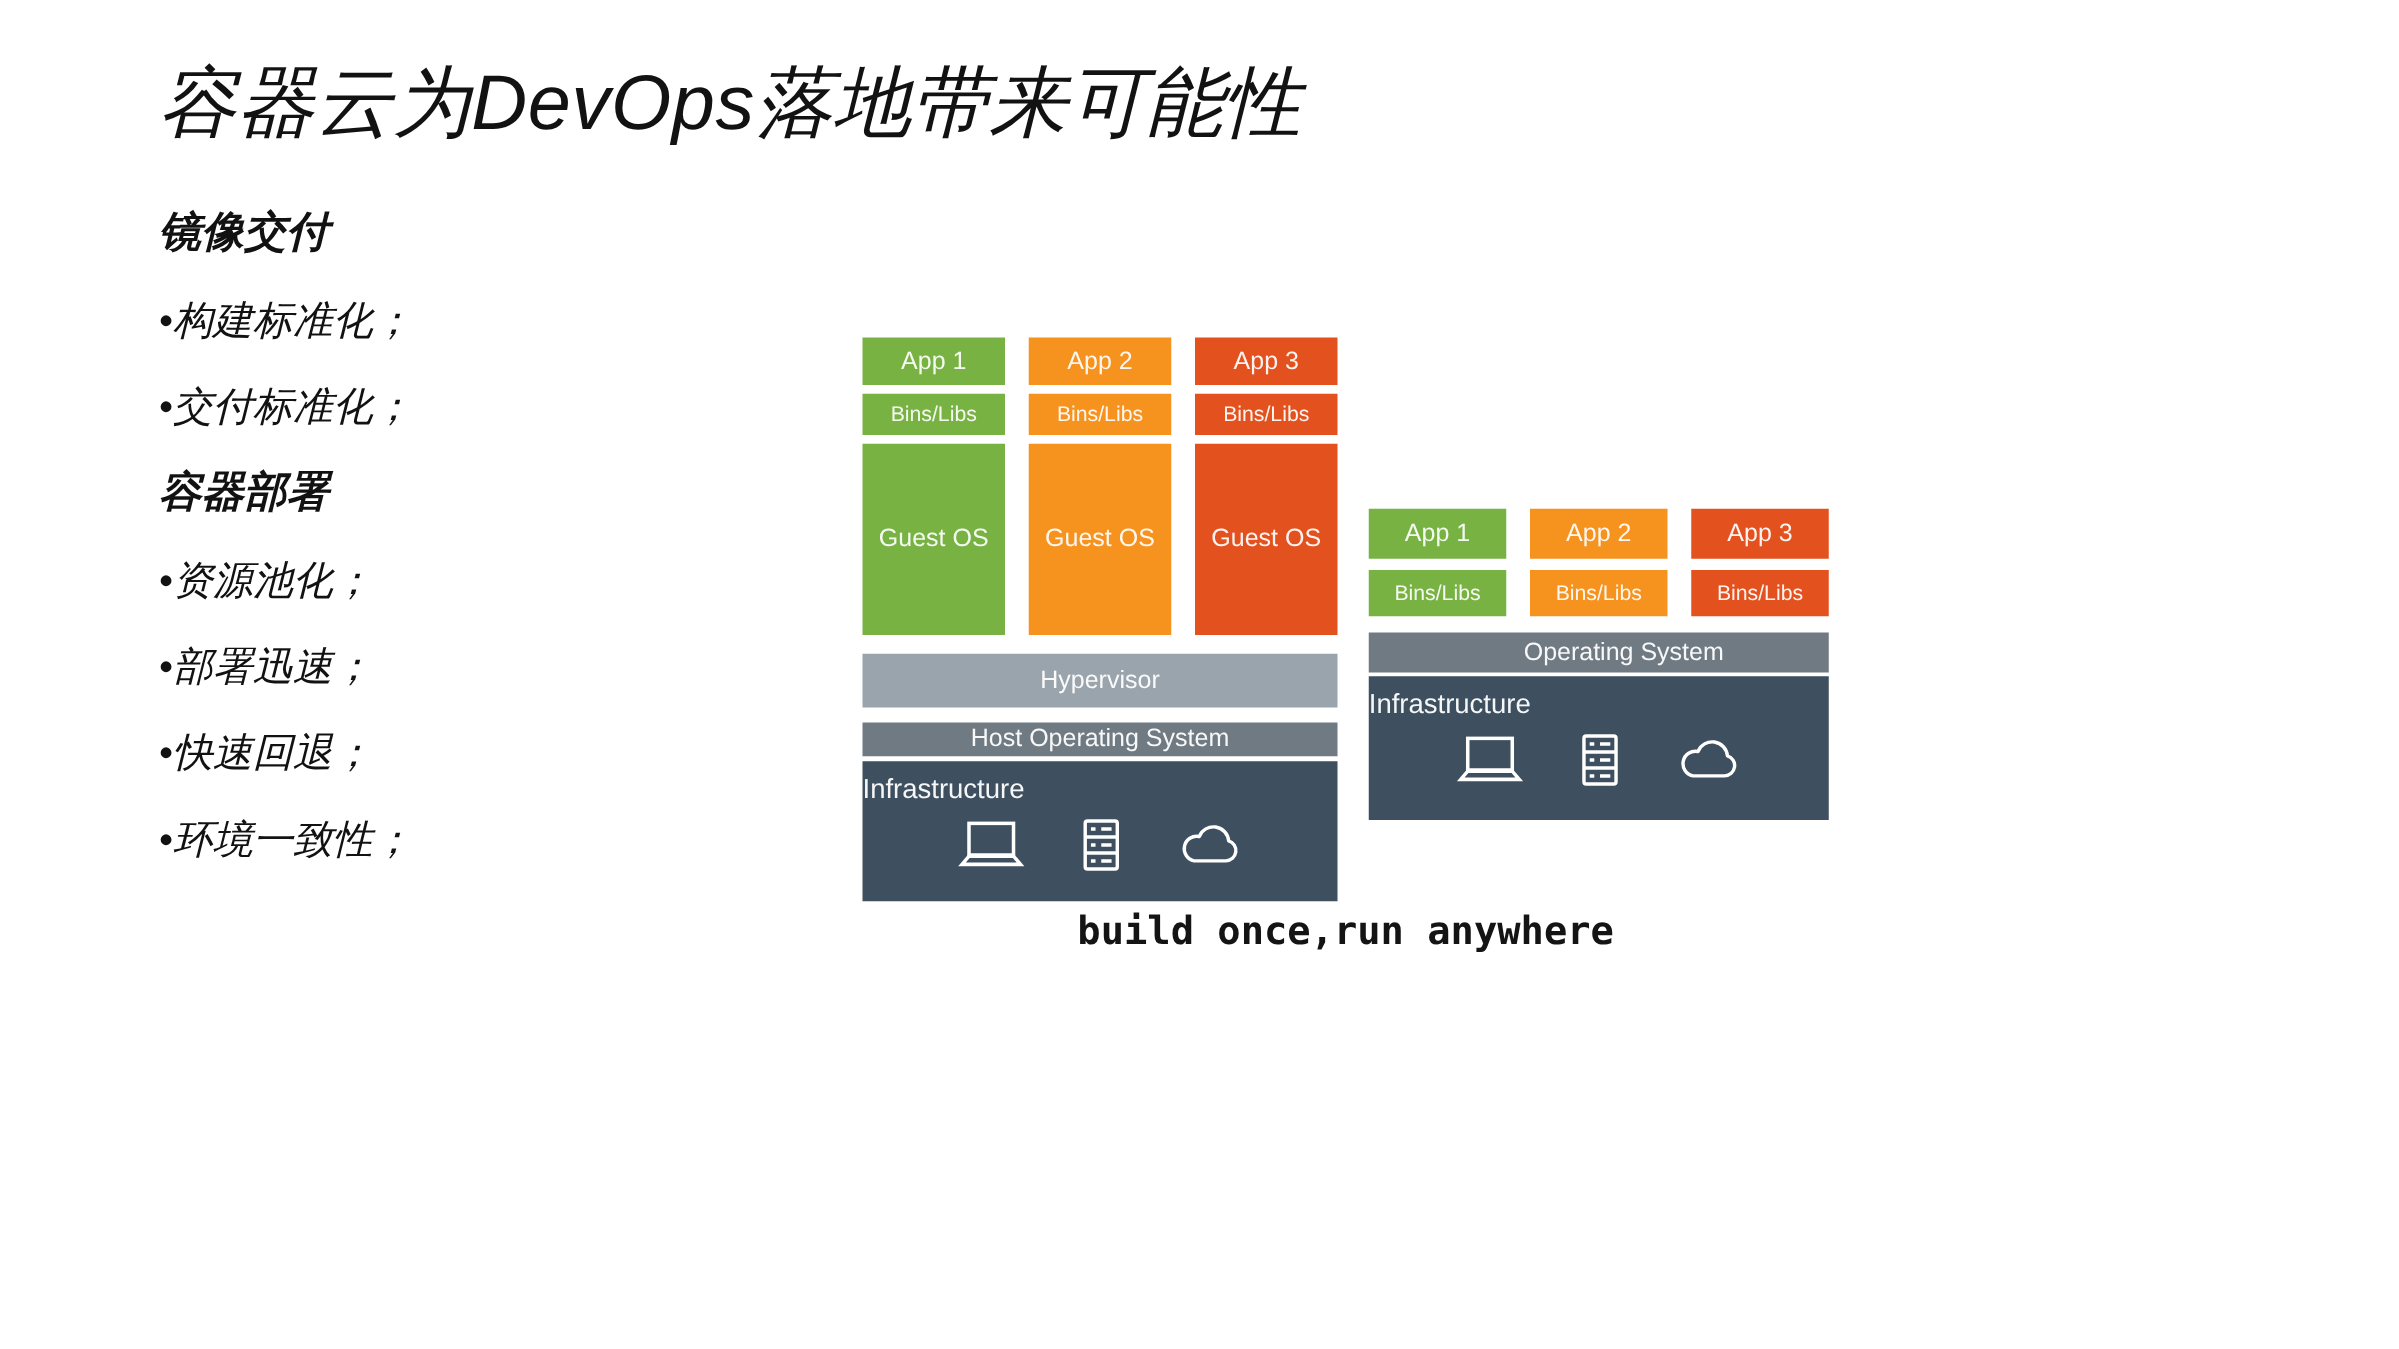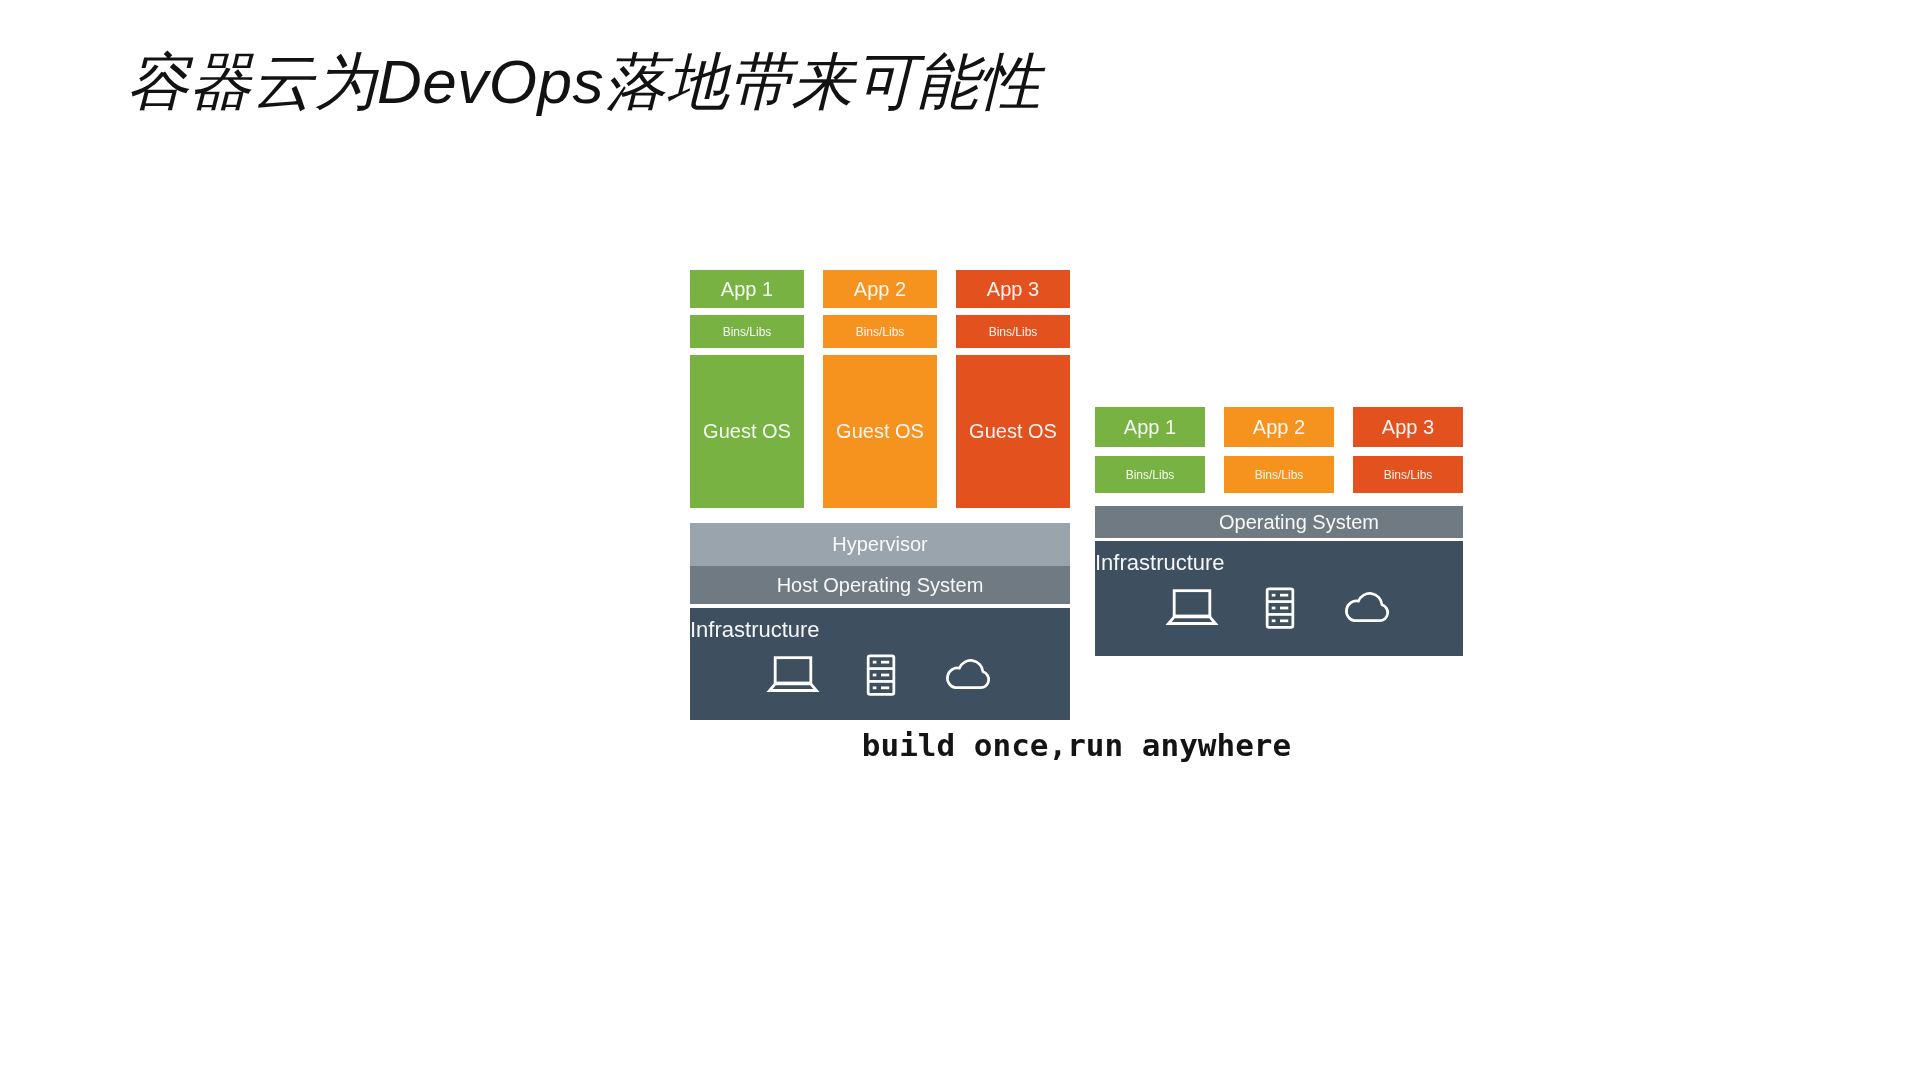--- a/index.html
+++ b/index.html
@@ -32,32 +32,32 @@
   .container-stack { left:1095px; top:407px; width:368px; }
 
   .cols { display:flex; gap:19px; }
   .col { flex:1; display:flex; flex-direction:column; }
 
   .box {
     display:flex; align-items:center; justify-content:center;
     color:rgba(255,255,255,0.93); text-align:center;
   }
   .box-app  { height:38px; margin-bottom:7px; font-size:20px; }
-  .box-bins { height:33px; margin-bottom:7px; font-size:12px; }
+  .box-bins { height:33px; margin-bottom:7px; font-size:17px; }
   .box-guest{ height:153px; font-size:20px; }
 
   .container-stack .box-app  { height:40px; margin-bottom:9px; }
   .container-stack .box-bins { height:37px; margin-bottom:0; }
 
   .bar {
     display:flex; align-items:center; justify-content:center;
     color:rgba(255,255,255,0.95); font-size:20px;
   }
   .hypervisor { margin-top:15px; height:43px; }
-  .host-os    { margin-top:0; height:38px; }
+  .host-os    { margin-top:12px; height:27px; }
   .engine     { margin-top:19px; height:33px; }
   .plain-os   { margin-top:13px; height:32px; }
 
   .infra { margin-top:4px; height:112px; color:#ffffff; }
   .container-stack .infra { height:115px; margin-top:3px; }
   .infra-label { text-align:left; font-size:22px; padding-top:9px; color:rgba(255,255,255,0.95); }
   .infra-icons {
     display:flex; justify-content:center; align-items:center;
     gap:36px; margin-top:9px;
   }
@@ -98,20 +98,30 @@
     <g id="sym-cloud" fill="none" stroke="#ffffff" stroke-width="3" stroke-linejoin="round">
       <path d="M18 36 H46 A9 9 0 0 0 48.5 18.4 A13.5 13.5 0 0 0 22.5 14.5 A10.5 10.5 0 0 0 18 36 Z"></path>
     </g>
   </defs>
 </svg>
 
 <div class="page">
 
   <h1 class="title">容器云为DevOps落地带来可能性</h1>
 
+  <div class="text-col">
+    <div class="heading">镜像交付</div>
+    <div class="bullet">•构建标准化；</div>
+    <div class="bullet">•交付标准化；</div>
+    <div class="heading">容器部署</div>
+    <div class="bullet">•资源池化；</div>
+    <div class="bullet">•部署迅速；</div>
+    <div class="bullet">•快速回退；</div>
+    <div class="bullet">•环境一致性；</div>
+  </div>
 
   <div class="stack vm-stack">
     <div class="cols">
       <div class="col">
         <div class="box box-app" style="background-color: rgb(119, 178, 67);">App 1</div>
         <div class="box box-bins" style="background-color: rgb(119, 178, 67);">Bins/Libs</div>
         <div class="box box-guest" style="background-color: rgb(119, 178, 67);">Guest OS</div>
       </div>
       <div class="col">
         <div class="box box-app" style="background-color: rgb(246, 146, 30);">App 2</div>

